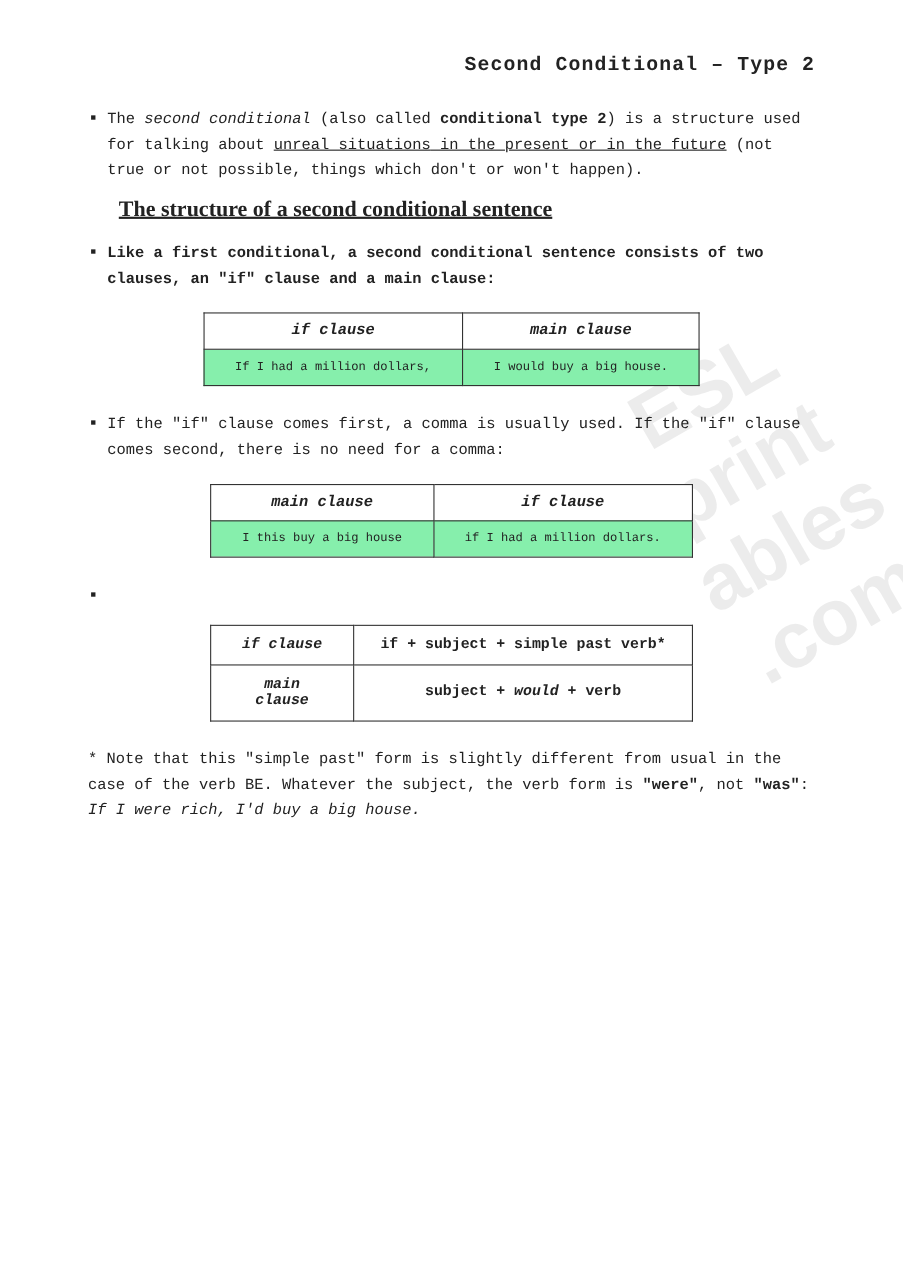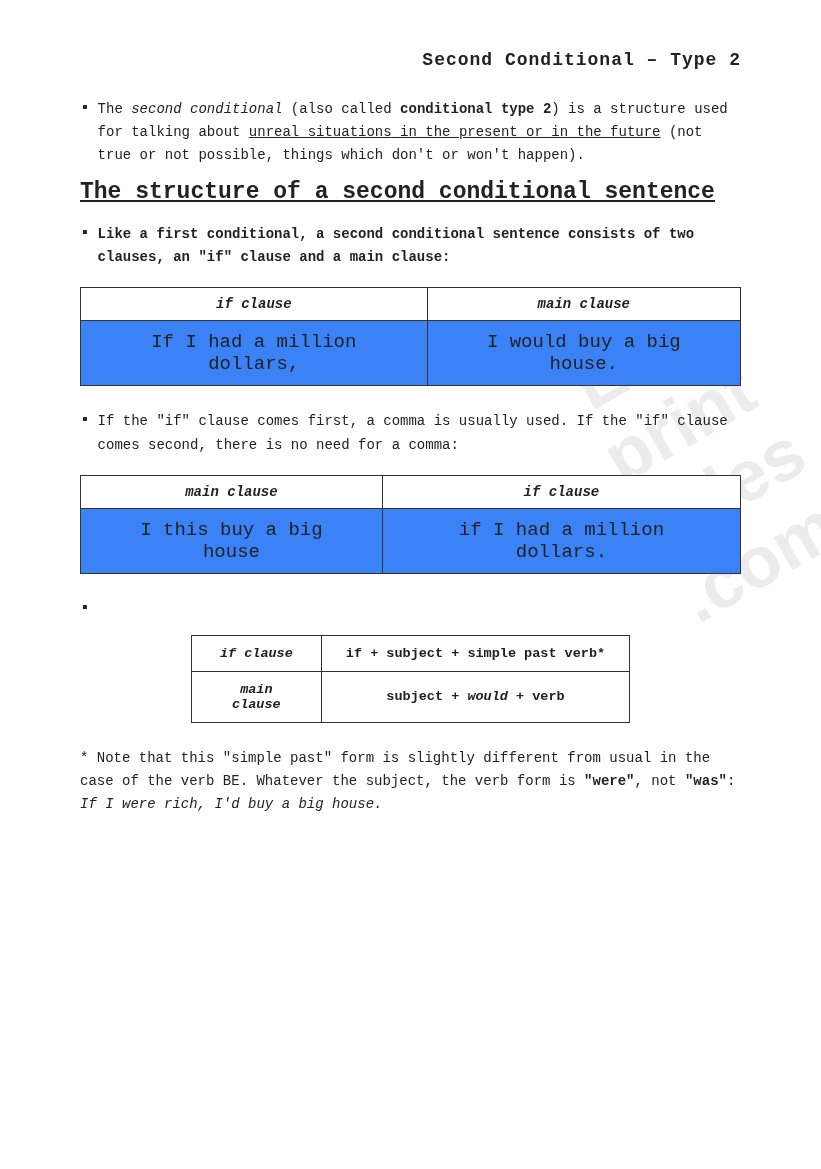--- a/index.html
+++ b/index.html
@@ -49,26 +49,27 @@
       margin-bottom: 28px;
     }
 
     .bullet {
       font-size: 16px;
       flex-shrink: 0;
       margin-top: 1px;
     }
 
     .section-heading {
-      font-size: 23px;
-      font-weight: bold;
-      font-family: Liberation Mono, monospace;
+      font-size: 20px;
+      font-weight: bold;
+      font-family: Liberation Serif, serif;
       text-decoration: underline;
       margin-bottom: 18px;
       margin-top: 10px;
+      margin-left: 28px;
     }
 
     .intro-text {
       line-height: 1.65;
     }
 
     .underline-text {
       text-decoration: underline;
     }
 
@@ -99,23 +100,23 @@
       font-family: 'Courier New', Courier, monospace;
       font-size: 14px;
       text-align: center;
       background: #fff;
     }
 
     .clause-table td {
       border: 1.5px solid #333;
       padding: 10px 28px;
       font-family: 'Courier New', Courier, monospace;
-      font-size: 19px;
-      text-align: center;
-      background: #3b82f6;
+      font-size: 11px;
+      text-align: center;
+      background: #86efac;
     }
 
     .verb-forms-table {
       border-collapse: collapse;
       min-width: 380px;
     }
 
     .verb-forms-table td {
       border: 1.5px solid #333;
       padding: 10px 24px;

